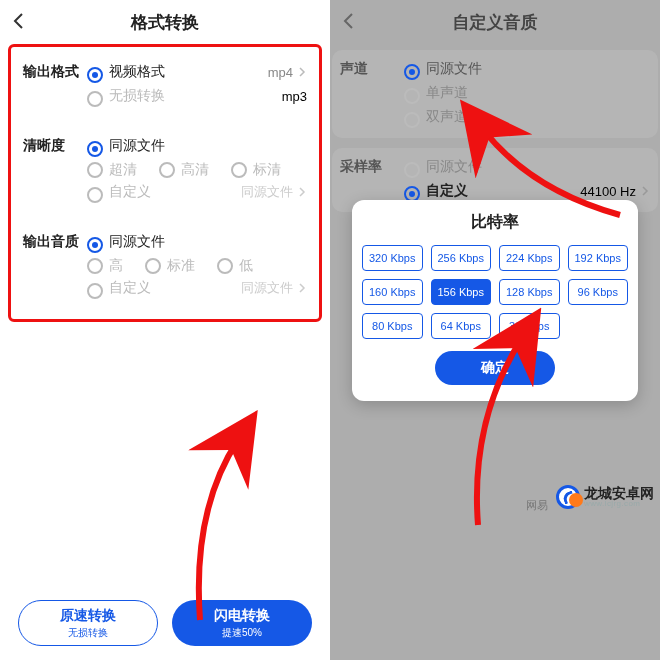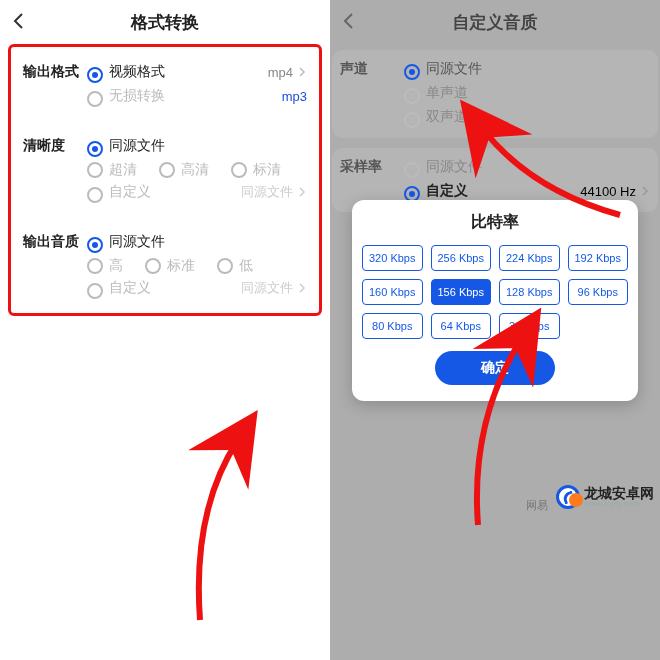--- a/index.html
+++ b/index.html
@@ -8,21 +8,21 @@
   .phone { width: 330px; height: 660px; position: relative; background: #fff; }
   .phone.right { background: #f0f0f0; }
   .right-dim { position:absolute; inset:0; background: rgba(0,0,0,0.28); z-index:5; }
   .header { height: 44px; display: flex; align-items: center; justify-content: center; position: relative; }
   .header.left { background: #fff; }
   .header.right { background: transparent; }
   .back { position: absolute; left: 10px; top: 12px; width: 18px; height: 18px; color:#333; }
   .title { font-size: 17px; font-weight: 600; color: #222; }
   .title.dim { color: #444; }
   .leftbody { padding: 0 8px; }
-  .redbox { border: 3px solid #e11; border-radius: 6px; padding: 6px 4px 2px 4px; }
+  .redbox { border: 3px solid #e11; border-radius: 6px; padding: 6px 4px 8px 4px; }
   .card { background: #fff; border-radius: 10px; padding: 10px 8px 6px 8px; margin-bottom: 10px; }
   .row1 { display: flex; align-items: center; margin-bottom: 6px; }
   .seclabel { width: 64px; font-size: 14px; font-weight: 600; color: #222; }
   .radio { width: 16px; height: 16px; border-radius: 50%; margin-right: 6px; border: 2px solid #bbb; flex: 0 0 auto; display:inline-block; position:relative; top:3px;}
   .radio.on { border-color: #1558e6; }
   .radio.on::after { content:''; position:absolute; left:3px; top:3px; width:6px; height:6px; border-radius:50%; background:#1558e6; }
   .opt { font-size: 14px; color: #222; }
   .opt.grey { color: #bbb; }
   .val { margin-left: auto; font-size: 13px; color: #888; }
   .chev { width: 10px; height: 10px; margin-left: 4px; color:#bbb; }
@@ -86,21 +86,21 @@
             <span class="val">mp4</span>
             <span class="chev">
                 <svg viewBox="0 0 10 10">
                   <path d="M3 1 L7 5 L3 9" fill="none" stroke="#bbb" stroke-width="1.5"></path>
                 </svg>
               </span>
           </div>
           <div class="row1" style="padding-left:64px;">
             <span class="radio"></span>
             <span class="opt grey">无损转换</span>
-            <span class="val" style="color:#1d4ed8">mp3</span>
+            <span class="val" style="color:#000000">mp3</span>
           </div>
         </div>
 
         <div class="card">
           <div class="row1">
             <span class="seclabel">清晰度</span>
             <span class="radio on"></span>
             <span class="opt">同源文件</span>
           </div>
           <div class="row2">
@@ -153,20 +153,30 @@
             <span class="radio"></span>
             <span class="opt grey">自定义</span>
             <span class="val" style="color:#ccc">同源文件</span>
             <span class="chev">
                 <svg viewBox="0 0 10 10">
                   <path d="M3 1 L7 5 L3 9" fill="none" stroke="#ccc" stroke-width="1.5"></path>
                 </svg>
               </span>
           </div>
         </div>
+      </div>
+    </div>
+    <div class="leftbuttons">
+      <div class="btn outline">
+        <span>原速转换</span>
+        <span class="sub">无损转换</span>
+      </div>
+      <div class="btn solid">
+        <span>闪电转换</span>
+        <span class="sub">提速50%</span>
       </div>
     </div>
 
     <div class="arrow" style="left:190px; top:430px;">
       <svg width="80" height="200">
         <defs>
             <marker id="ah1" markerWidth="12" markerHeight="12" refX="6" refY="6" orient="auto">
               <path d="M0,0 L12,6 L0,12 L4,6 Z" fill="#e11"></path>
             </marker>
           </defs>

